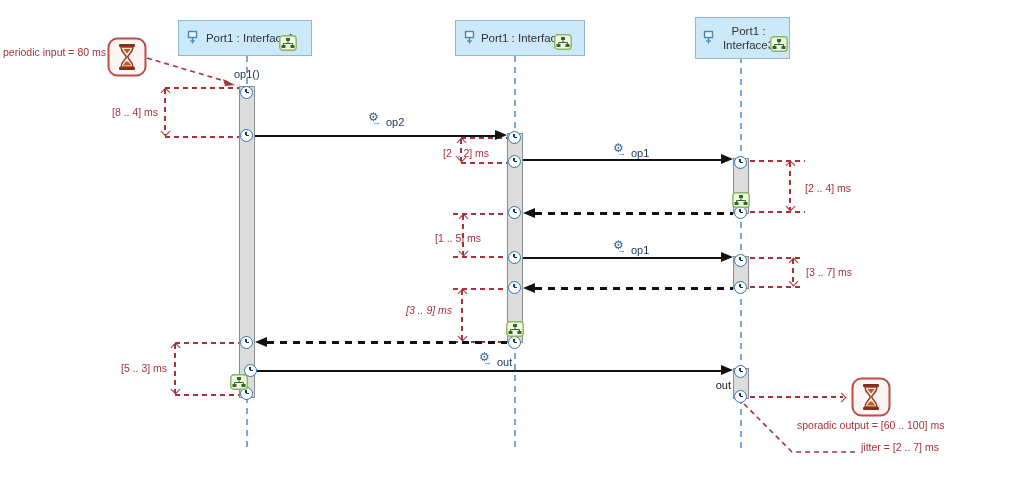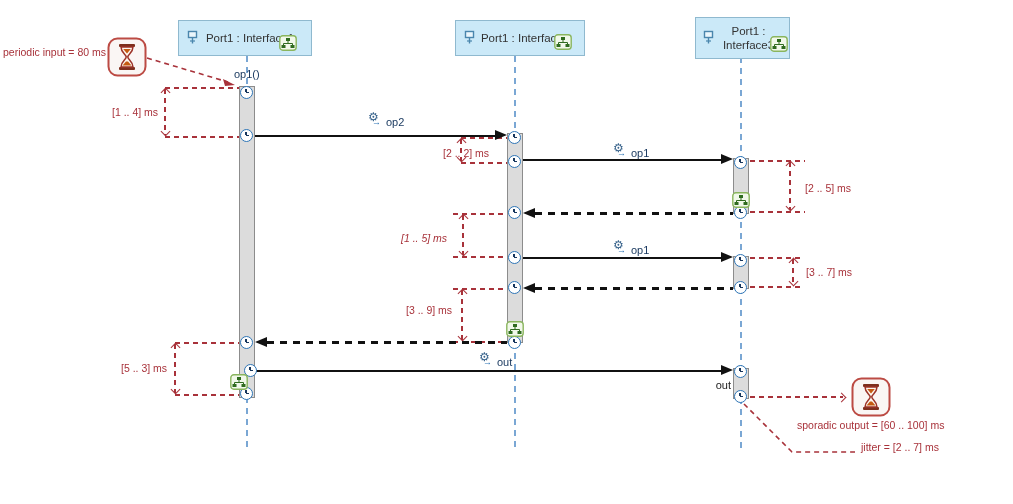--- a/index.html
+++ b/index.html
@@ -251,26 +251,26 @@
     <rect x="0.8" y="0.8" width="16.4" height="14.4" rx="3" fill="#f1f8ea" stroke="#8ab55e" stroke-width="1.4"></rect>
     <rect x="7" y="3" width="4" height="3" fill="#2f6b1f"></rect>
       <line x1="9" y1="6" x2="9" y2="8.5" stroke="#2f6b1f" stroke-width="1"></line>
     <line x1="4.5" y1="8.5" x2="13.5" y2="8.5" stroke="#2f6b1f" stroke-width="1"></line>
     <line x1="4.5" y1="8.5" x2="4.5" y2="10" stroke="#2f6b1f" stroke-width="1"></line>
       <line x1="13.5" y1="8.5" x2="13.5" y2="10" stroke="#2f6b1f" stroke-width="1"></line>
     <rect x="2.5" y="10" width="4" height="3" fill="#2f6b1f"></rect>
       <rect x="11.5" y="10" width="4" height="3" fill="#2f6b1f"></rect>
   </svg>
 
-  <div class="clabel" style="left:112px;top:106px;">[1 .. 4] ms</div>
+  <div class="clabel" style="left:112px;top:106px;">[8 .. 4] ms</div>
   <div class="clabel" style="left:403px;top:147px;margin-left:40px;">[2 .. 2] ms</div>
-  <div class="clabel" style="left:805px;top:182px;">[2 .. 5] ms</div>
-  <div class="clabel" style="left:401px;top:232px;font-style:italic;">[1 .. 5] ms</div>
+  <div class="clabel" style="left:805px;top:182px;">[2 .. 4] ms</div>
+  <div class="clabel" style="left:435px;top:232px;">[1 .. 5] ms</div>
   <div class="clabel" style="left:806px;top:266px;">[3 .. 7] ms</div>
-  <div class="clabel" style="left:406px;top:304px;">[3 .. 9] ms</div>
+  <div class="clabel" style="left:406px;top:304px;font-style:italic;">[3 .. 9] ms</div>
   <div class="clabel" style="left:121px;top:362px;">[5 .. 3] ms</div>
 
   <div class="clabel" style="left:3px;top:46px;">periodic input = 80 ms</div>
   <svg style="left:107px;top:37px;z-index:7;" width="40" height="40" viewBox="0 0 40 40">
     <rect x="1.5" y="1.5" width="37" height="37" rx="9" fill="#faf6f4" stroke="#bc4b44" stroke-width="2"></rect>
     <rect x="12" y="7" width="16" height="3" rx="1" fill="#7e2f1d"></rect>
     <rect x="12" y="30" width="16" height="3" rx="1" fill="#7e2f1d"></rect>
     <path d="M14 10 L26 10 C26 15.5 20.8 17.5 20.8 20 C20.8 22.5 26 24.5 26 30 L14 30 C14 24.5 19.2 22.5 19.2 20 C19.2 17.5 14 15.5 14 10 Z" fill="#fdf6ee" stroke="#9c3328" stroke-width="1.5"></path>
     <path d="M16.2 12 L23.8 12 L20 16.5 Z" fill="#c55a11"></path>
     <path d="M15.5 28.5 L24.5 28.5 L21 24.5 L19 24.5 Z" fill="#c55a11"></path>

